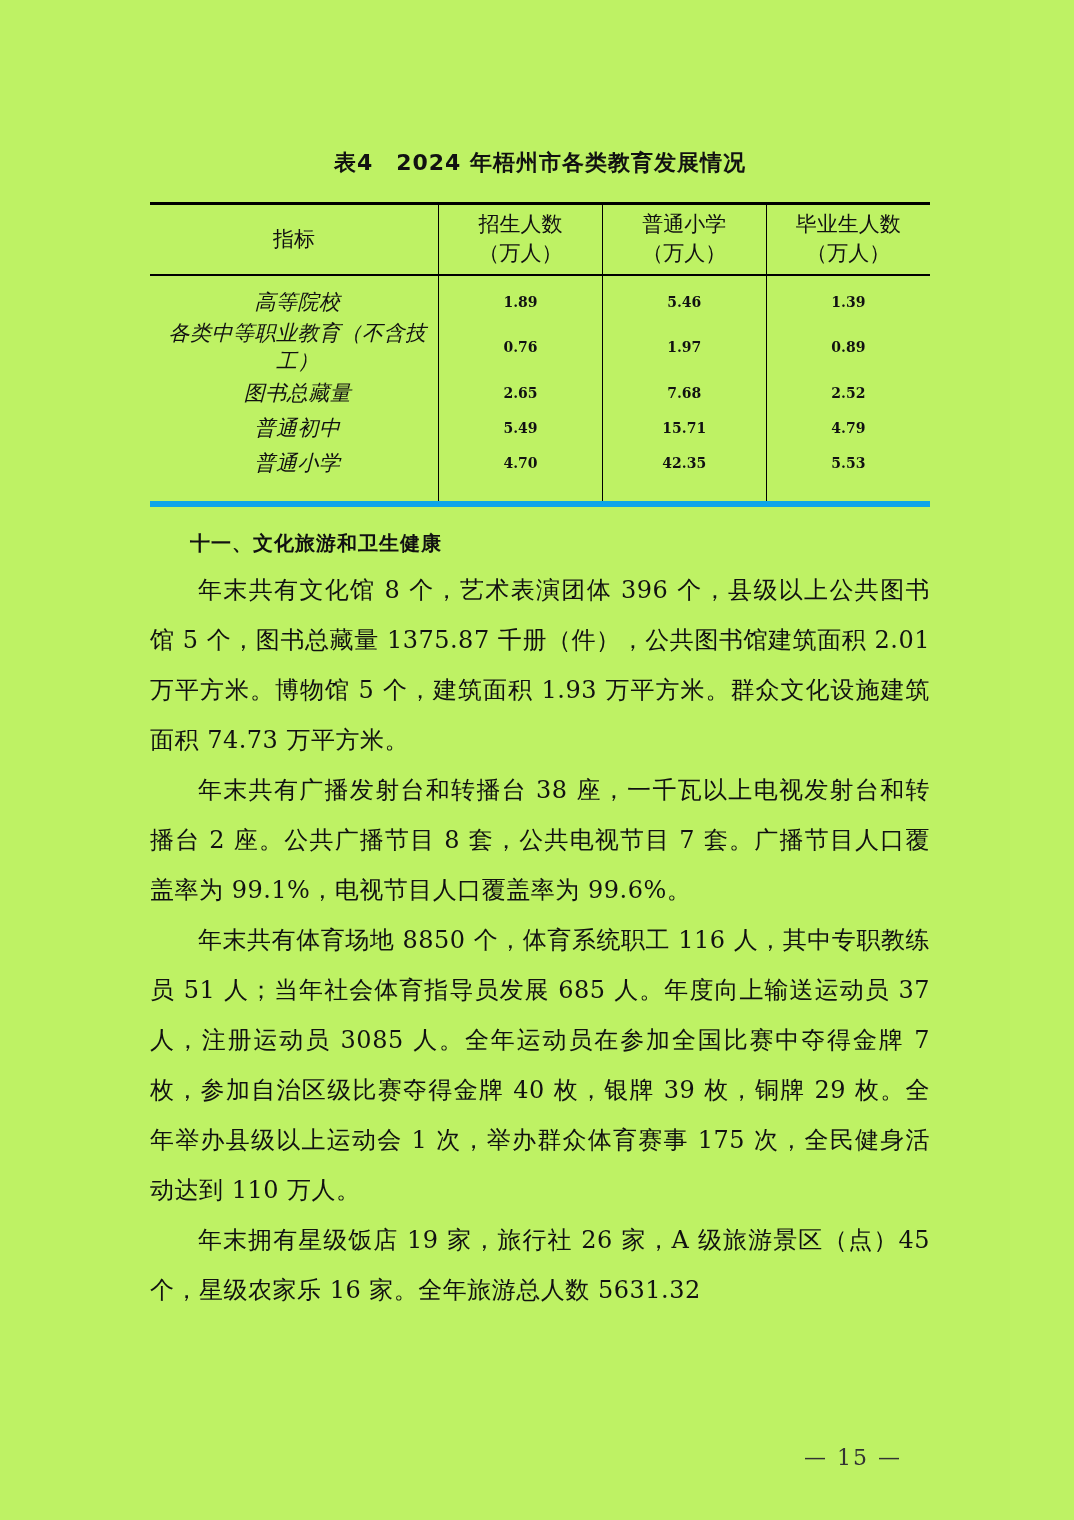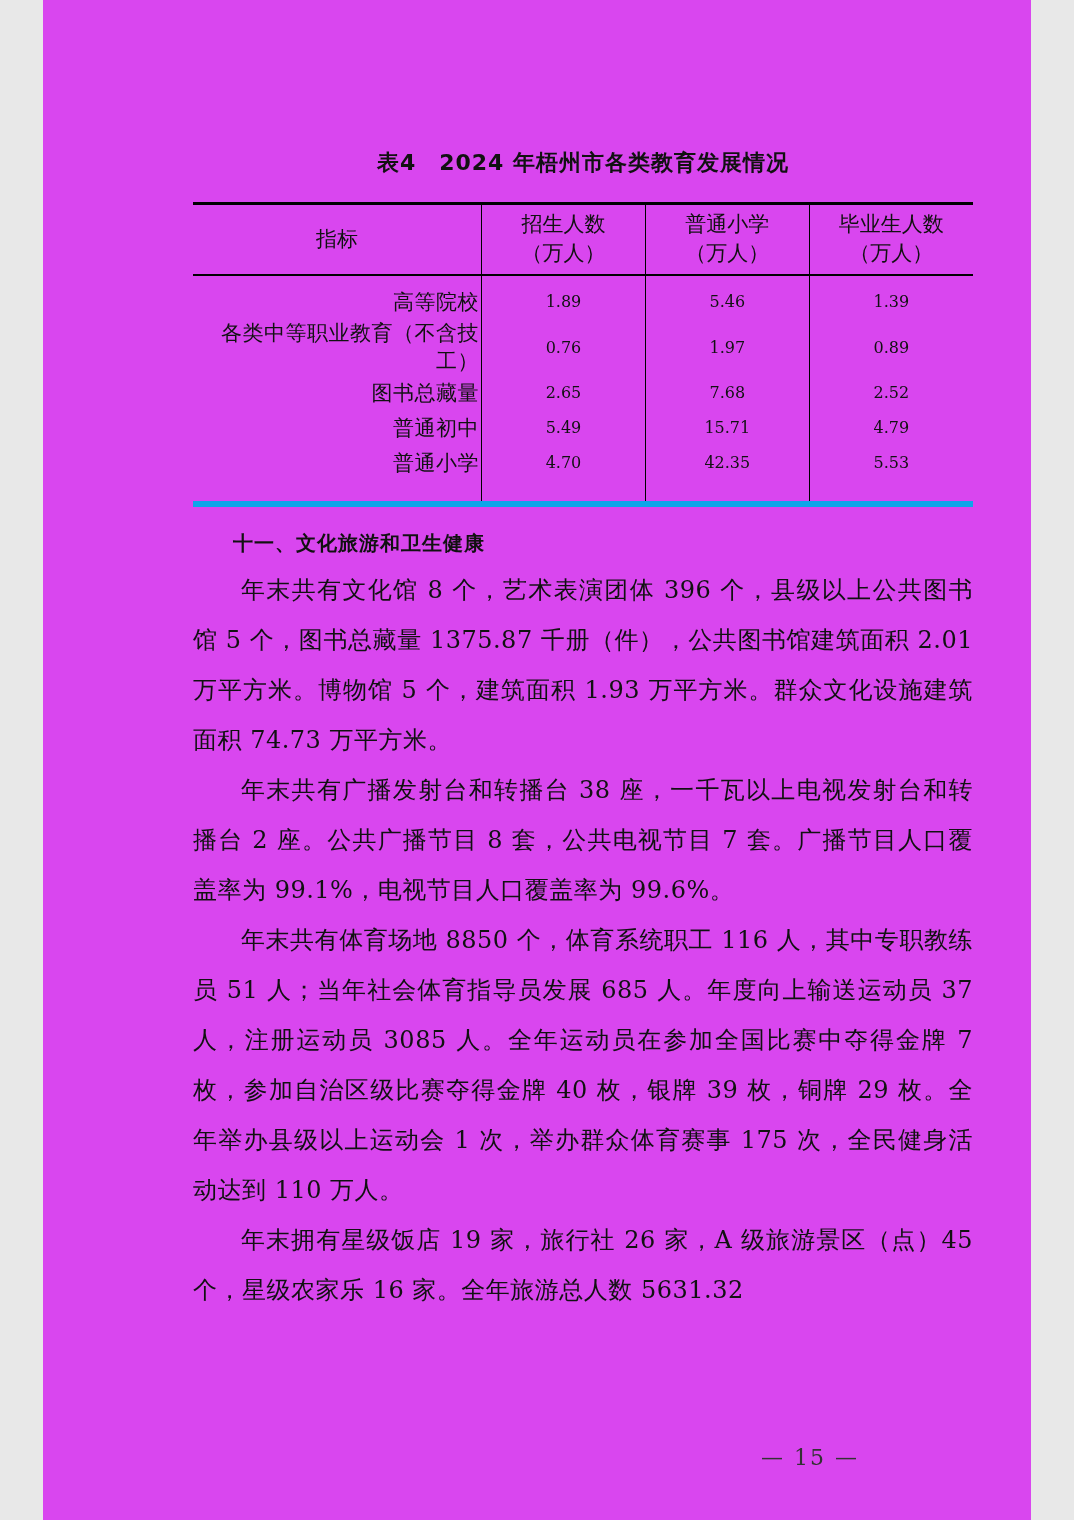--- a/index.html
+++ b/index.html
@@ -1,21 +1,21 @@
 <!DOCTYPE html>
 <html><head>
 <meta charset="utf-8">
 <style>
   html, body { margin: 0; padding: 0; background: #e8e8e8; }
   .page {
     position: relative;
-    width: 988px;
+    width: 1074px;
     height: 1520px;
     margin: 0 auto;
-    background: #d946ef;
+    background: #bef264;
     color: #111111;
     overflow: hidden;
     font-family: "DejaVu Serif", "Liberation Serif", serif;
   }
   .content {
     position: absolute;
     left: 150px;
     top: 148px;
     width: 780px;
   }
@@ -46,22 +46,22 @@
     line-height: 29px;
     padding: 5px 2px 6px 2px;
     border-bottom: 2px solid #000;
   }
   table.edu-table td {
     font-size: 21px;
     height: 35px;
     vertical-align: middle;
     padding: 0 2px;
   }
-  table.edu-table td.lbl { text-align: right; padding-left: 9px; letter-spacing: 0.5px; }
-  table.edu-table td.val { text-align: center; font-size: 16px; }
+  table.edu-table td.lbl { text-align: center; padding-left: 9px; letter-spacing: 0.5px; font-style: italic; }
+  table.edu-table td.val { text-align: center; font-size: 14px; font-weight: bold; }
   table.edu-table .vline { border-left: 1.5px solid #000; }
   table.edu-table tr.first td { padding-top: 8px; }
   table.edu-table tr.last td { padding-bottom: 21px; }
   .section-heading {
     margin-top: 14px;
     font-family: Liberation Sans, sans-serif;
     font-weight: 700;
     font-size: 20px;
     line-height: 44px;
     text-indent: 2em;

